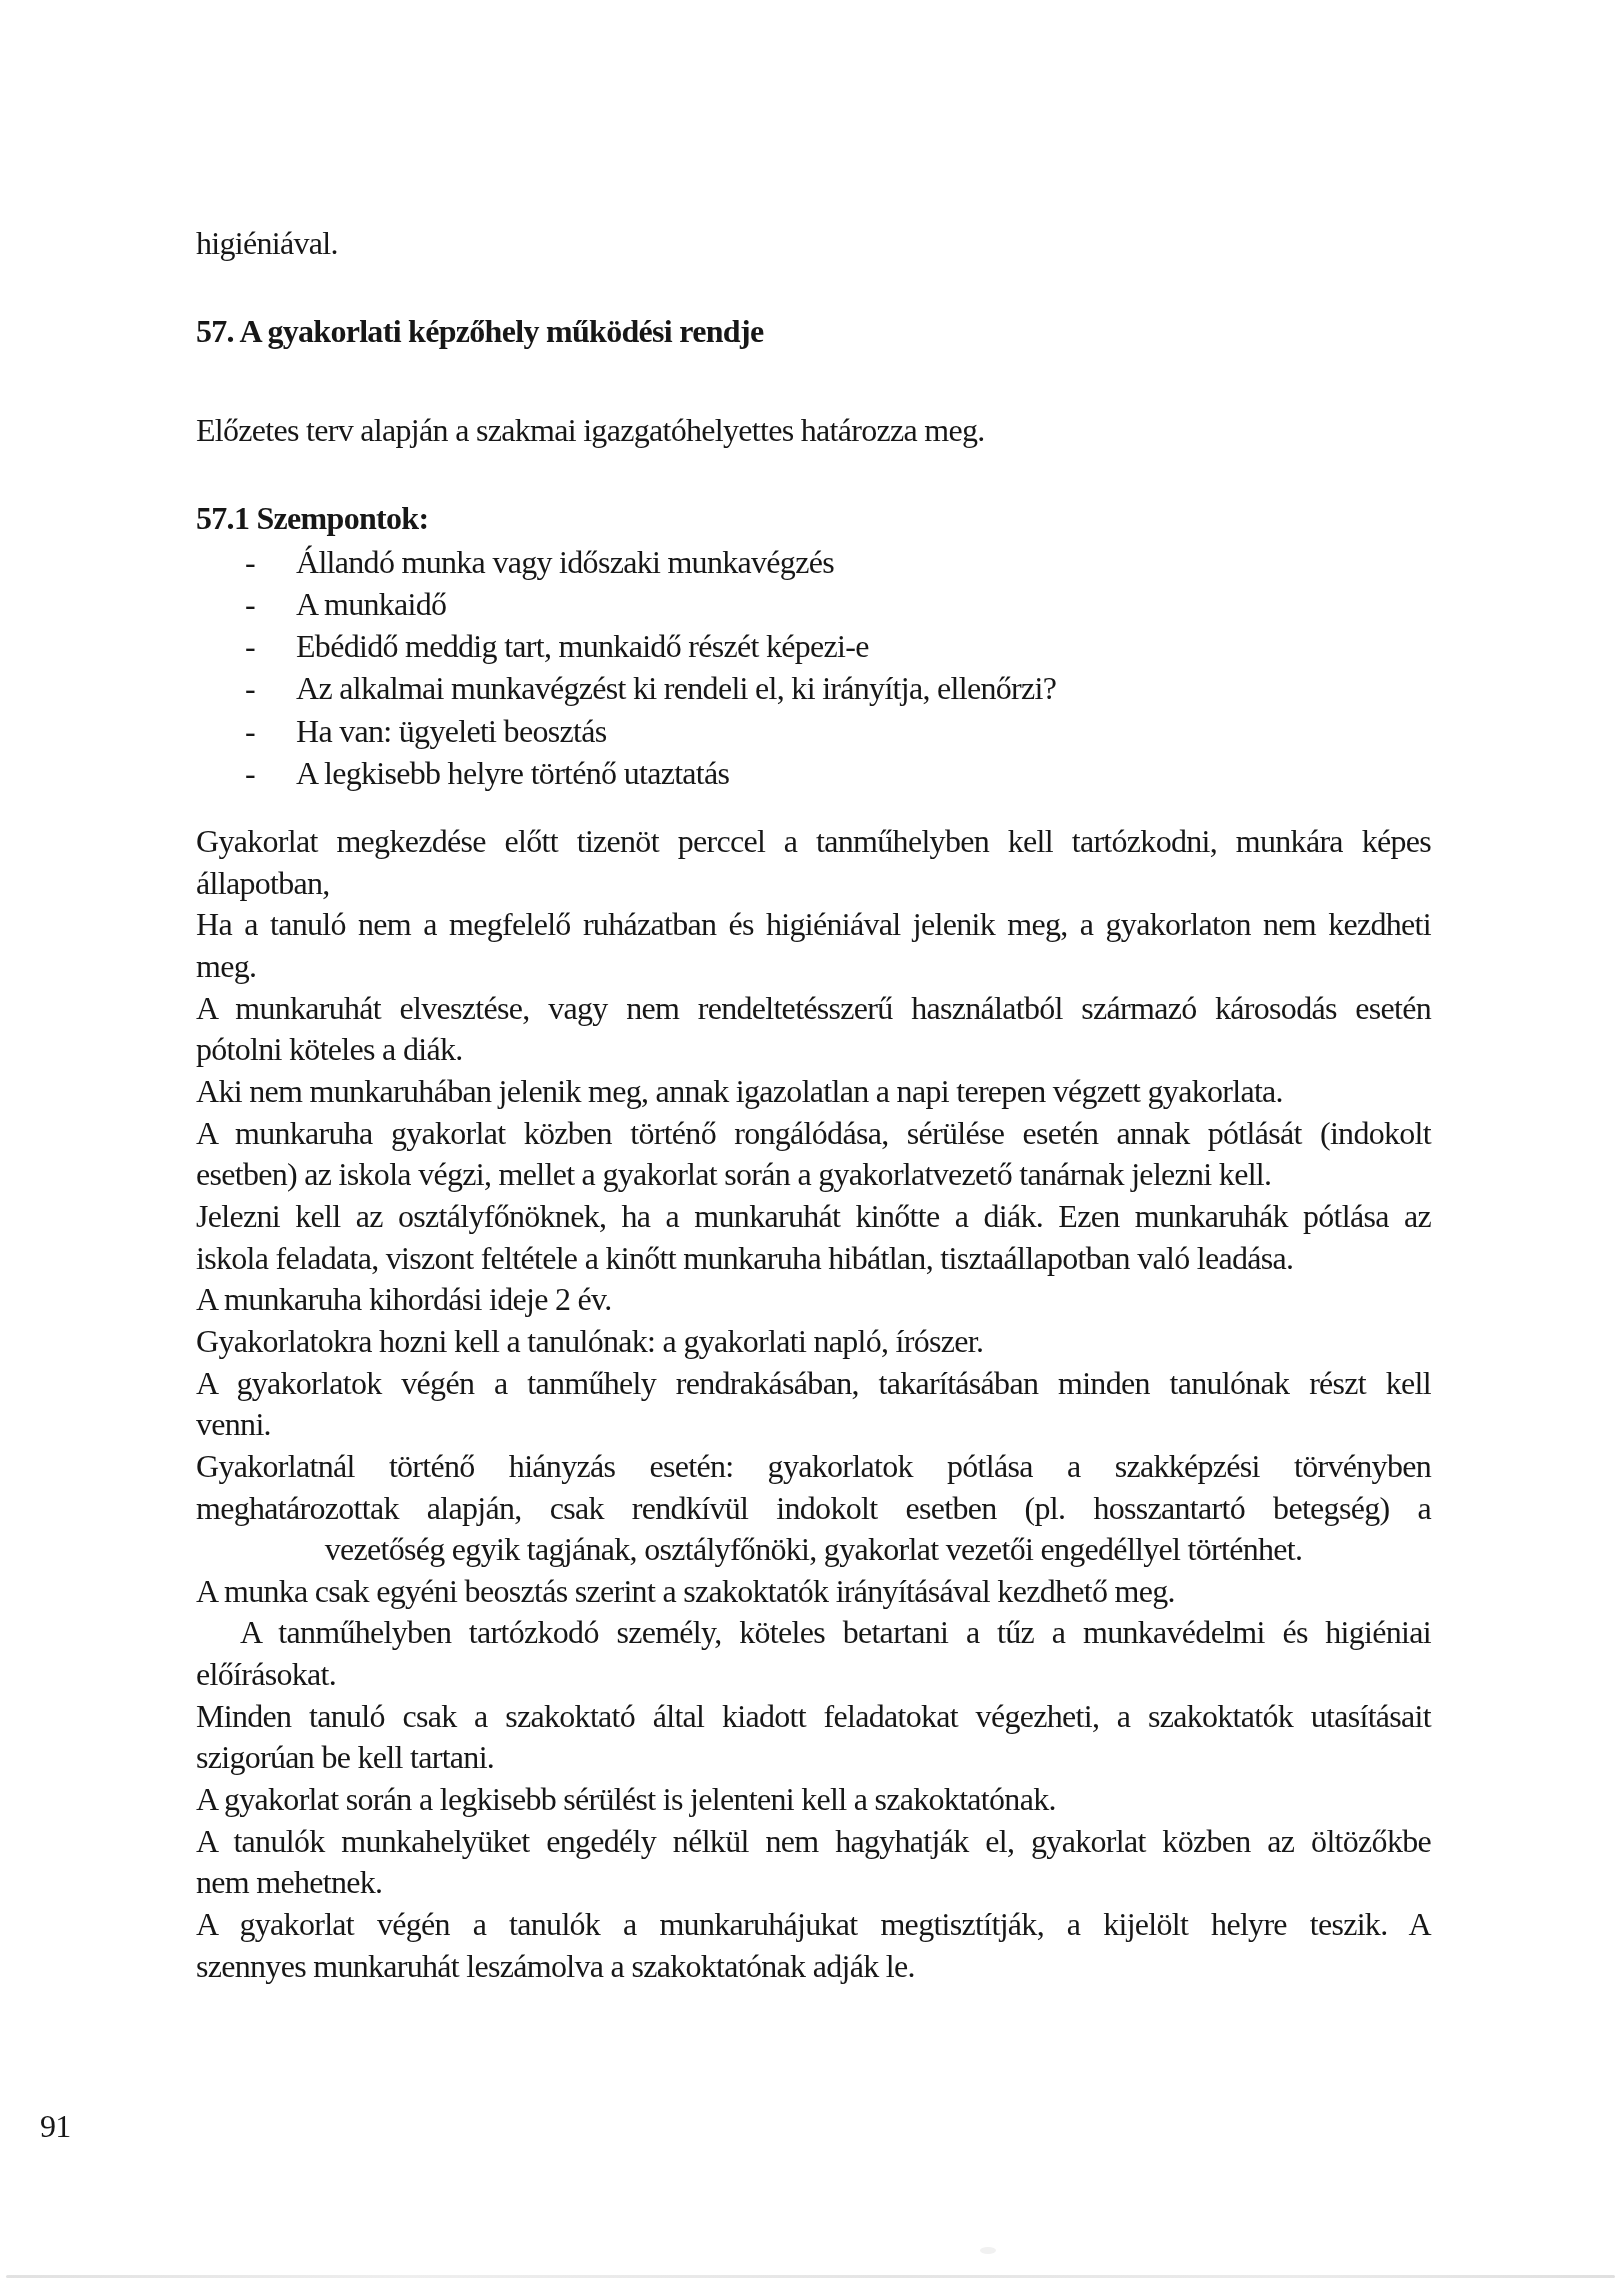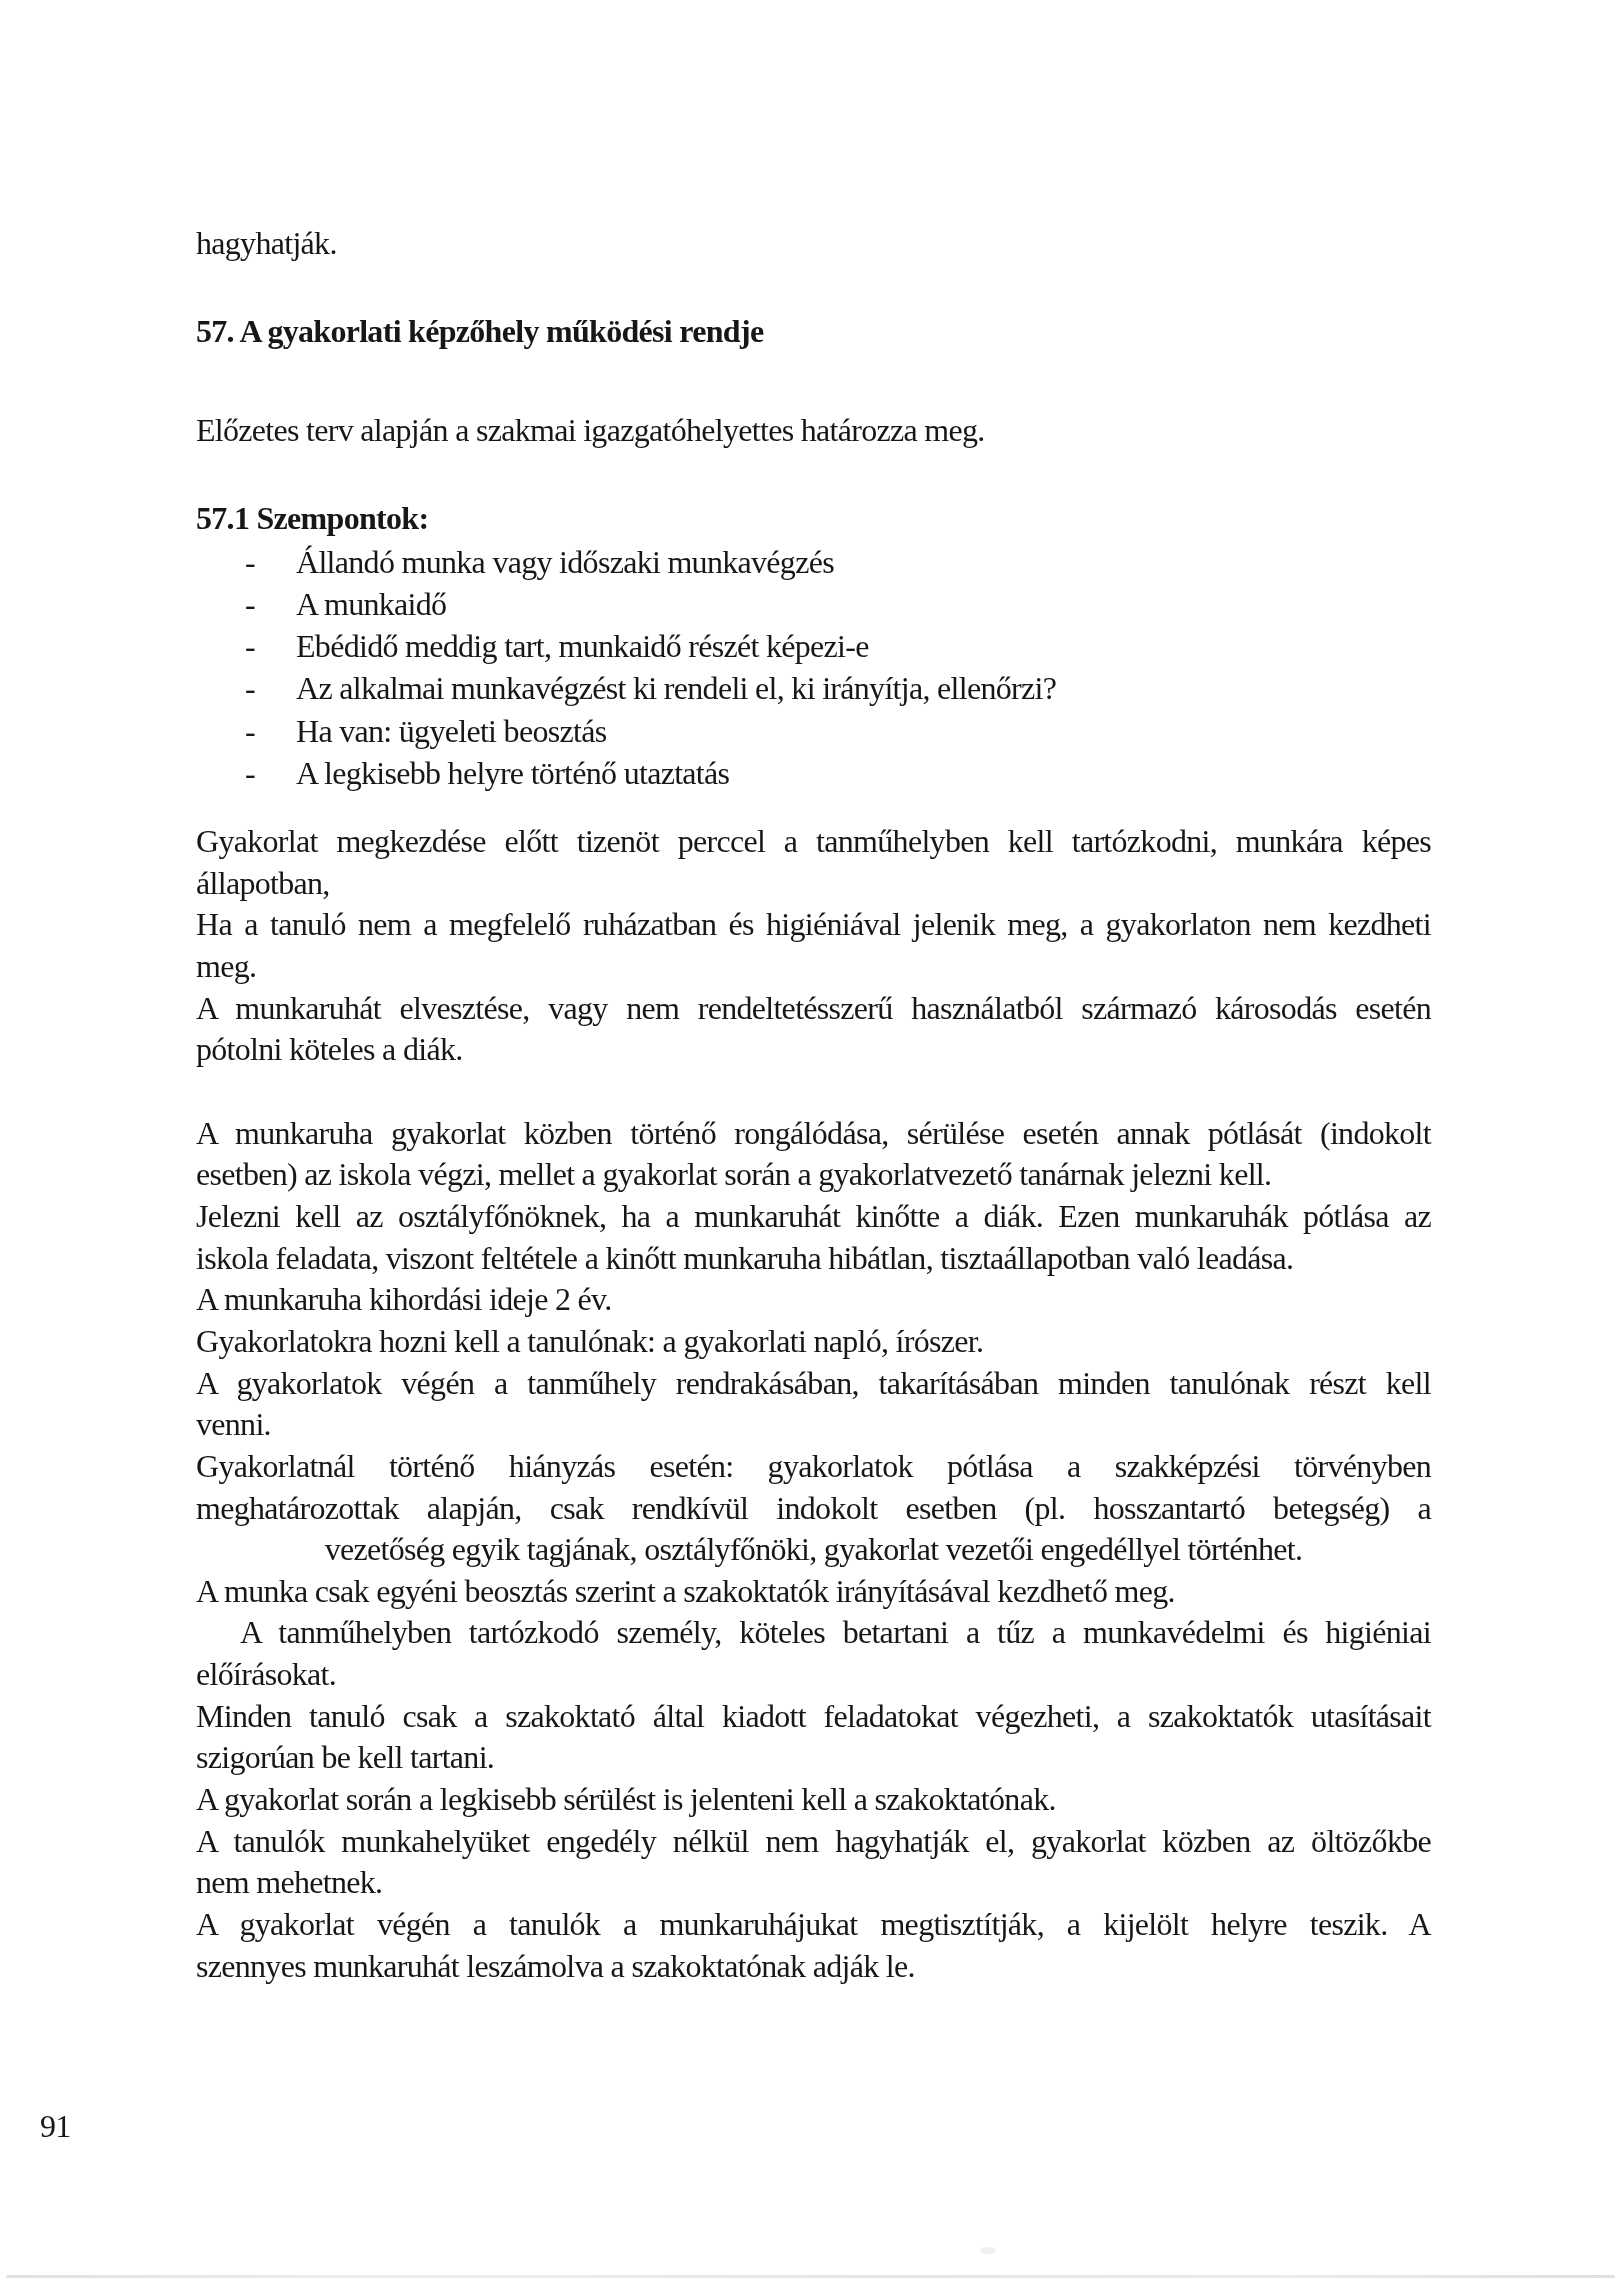--- a/index.html
+++ b/index.html
@@ -39,21 +39,21 @@
     background:#f1f1f1;border-radius:50%;
   }
 </style>
 </head>
 <body>
 
 <div class="page">
 
   <div class="abs block" style="top:179px;height:93px;">
 
-      <div class="line" style="top: 44px;">hagyhatják.</div>
+      <div class="line" style="top: 44px;">higiéniával.</div>
     </div>
 
   <div class="abs block bold" style="top:311px;">57. A gyakorlati képzőhely működési rendje</div>
 
   <div class="abs block" style="top:410px;">Előzetes terv alapján a szakmai igazgatóhelyettes határozza meg.</div>
 
   <div class="abs block bold" style="top:498px;">57.1 Szempontok:</div>
 
   <div class="abs block" style="top:542px;height:257px;">
 
@@ -84,20 +84,21 @@
     </div>
 
   <div class="abs block" style="top:821px;height:1176px;text-decoration:underline;">
 
   <div class="line justify" style="top: 0px;">Gyakorlat megkezdése előtt tizenöt perccel a tanműhelyben kell tartózkodni, munkára képes</div>
       <div class="line" style="top: 42px;">állapotban,</div>
       <div class="line justify" style="top: 83px;">Ha a tanuló nem a megfelelő ruházatban és higiéniával jelenik meg, a gyakorlaton nem kezdheti</div>
       <div class="line" style="top: 125px;">meg.</div>
       <div class="line justify" style="top: 167px;">A munkaruhát elvesztése, vagy nem rendeltetésszerű használatból származó károsodás esetén</div>
       <div class="line" style="top: 208px;">pótolni köteles a diák.</div>
+      <div class="line" style="top: 250px;">Aki nem munkaruhában jelenik meg, annak igazolatlan a napi terepen végzett gyakorlata.</div>
       <div class="line justify" style="top: 292px;">A munkaruha gyakorlat közben történő rongálódása, sérülése esetén annak pótlását (indokolt</div>
       <div class="line" style="top: 333px;">esetben) az iskola végzi, mellet a gyakorlat során a gyakorlatvezető tanárnak jelezni kell.</div>
       <div class="line justify" style="top: 375px;">Jelezni kell az osztályfőnöknek, ha a munkaruhát kinőtte a diák. Ezen munkaruhák pótlása az</div>
       <div class="line" style="top: 417px;">iskola feladata, viszont feltétele a kinőtt munkaruha hibátlan, tisztaállapotban való leadása.</div>
       <div class="line" style="top: 458px;">A munkaruha kihordási ideje 2 év.</div>
       <div class="line" style="top: 500px;">Gyakorlatokra hozni kell a tanulónak: a gyakorlati napló, írószer.</div>
       <div class="line justify" style="top: 542px;">A gyakorlatok végén a tanműhely rendrakásában, takarításában minden tanulónak részt kell</div>
       <div class="line" style="top: 583px;">venni.</div>
       <div class="line justify" style="top: 625px;">Gyakorlatnál történő hiányzás esetén: gyakorlatok pótlása a szakképzési törvényben</div>
       <div class="line justify" style="top: 667px;">meghatározottak alapján, csak rendkívül indokolt esetben (pl. hosszantartó betegség) a</div>

